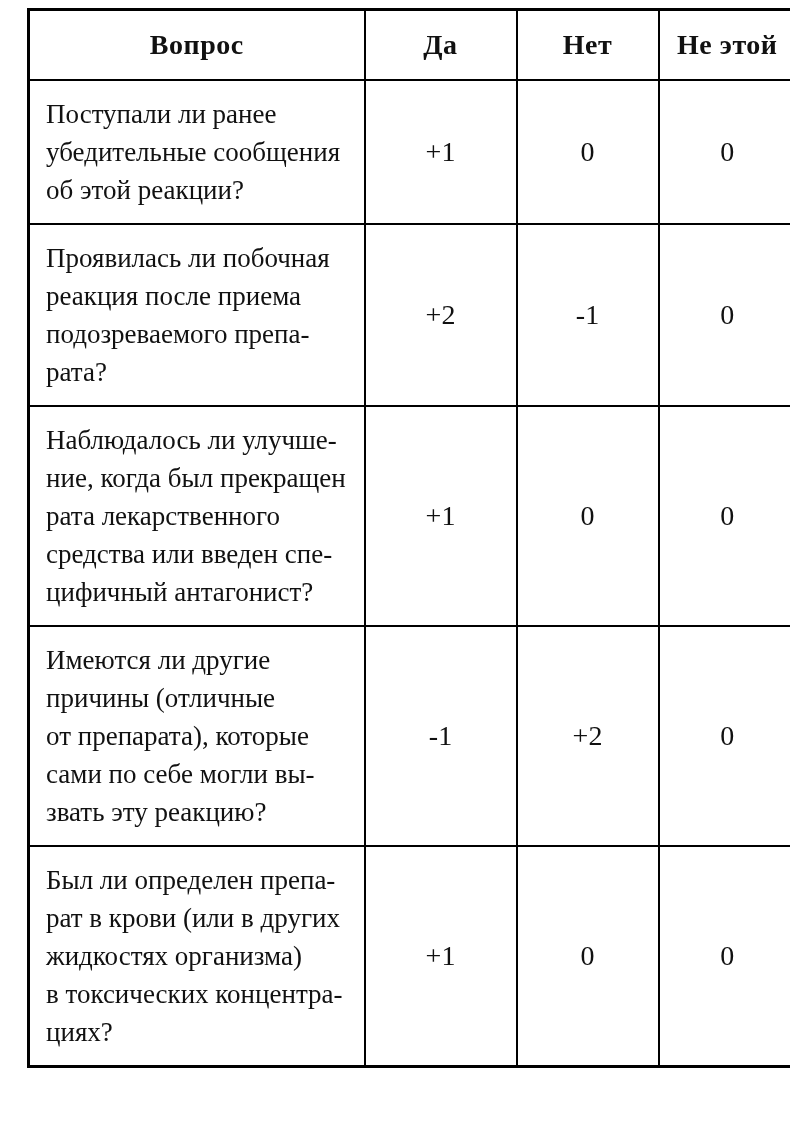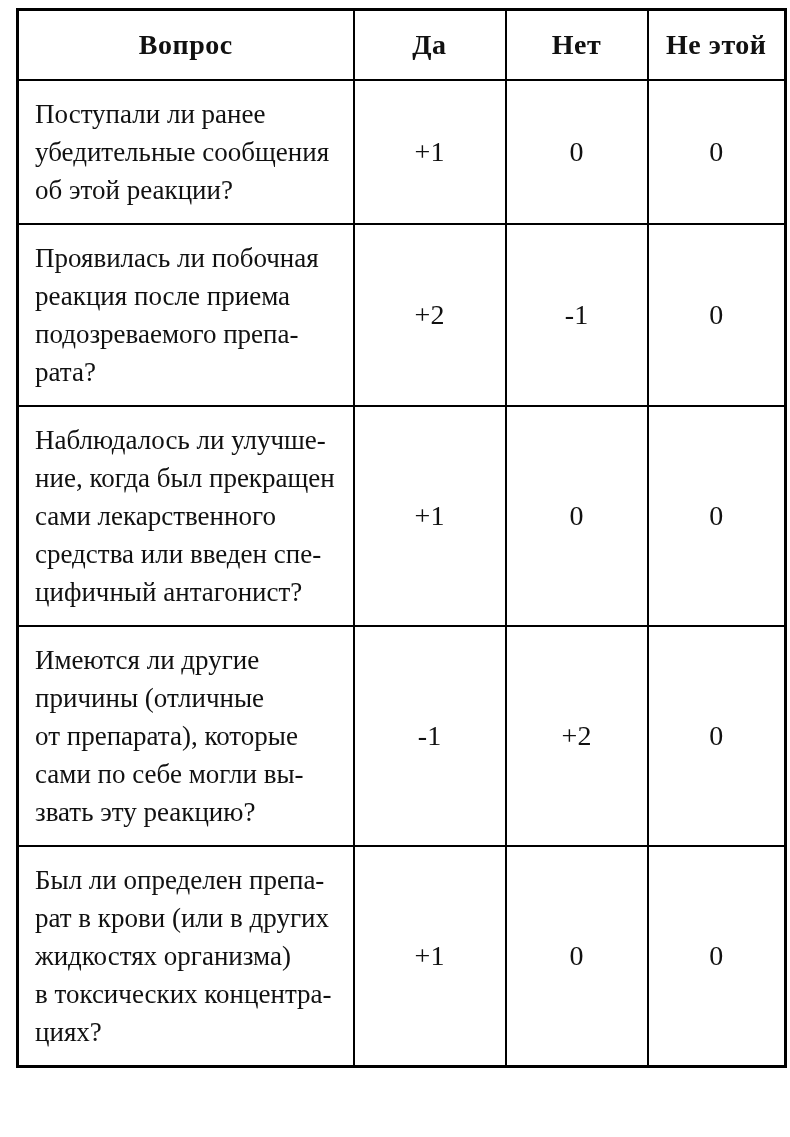--- a/index.html
+++ b/index.html
@@ -8,21 +8,21 @@
     background: #ffffff;
     width: 790px;
     height: 1137px;
     font-family: "Liberation Serif", "DejaVu Serif", serif;
     color: #111111;
   }
   .page {
     width: 790px;
     height: 1137px;
     box-sizing: border-box;
-    padding: 8px 16px;
+    padding: 8px 27px;
   }
   table.score-table {
     border-collapse: collapse;
     table-layout: fixed;
     width: 768px;
     border: 3px solid #000000;
   }
   table.score-table th,
   table.score-table td {
     border: 2px solid #000000;
@@ -94,21 +94,21 @@
 реакция после приема
 подозреваемого препа-
 рата?</td>
         <td class="score-cell">+2</td>
         <td class="score-cell">-1</td>
         <td class="score-cell">0</td>
       </tr>
       <tr class="r3">
         <td class="question-cell">Наблюдалось ли улучше-
 ние, когда был прекращен
-сами лекарственного
+рата лекарственного
 средства или введен спе-
 цифичный антагонист?</td>
         <td class="score-cell">+1</td>
         <td class="score-cell">0</td>
         <td class="score-cell">0</td>
       </tr>
       <tr class="r5">
         <td class="question-cell">Имеются ли другие
 причины (отличные
 от препарата), которые

